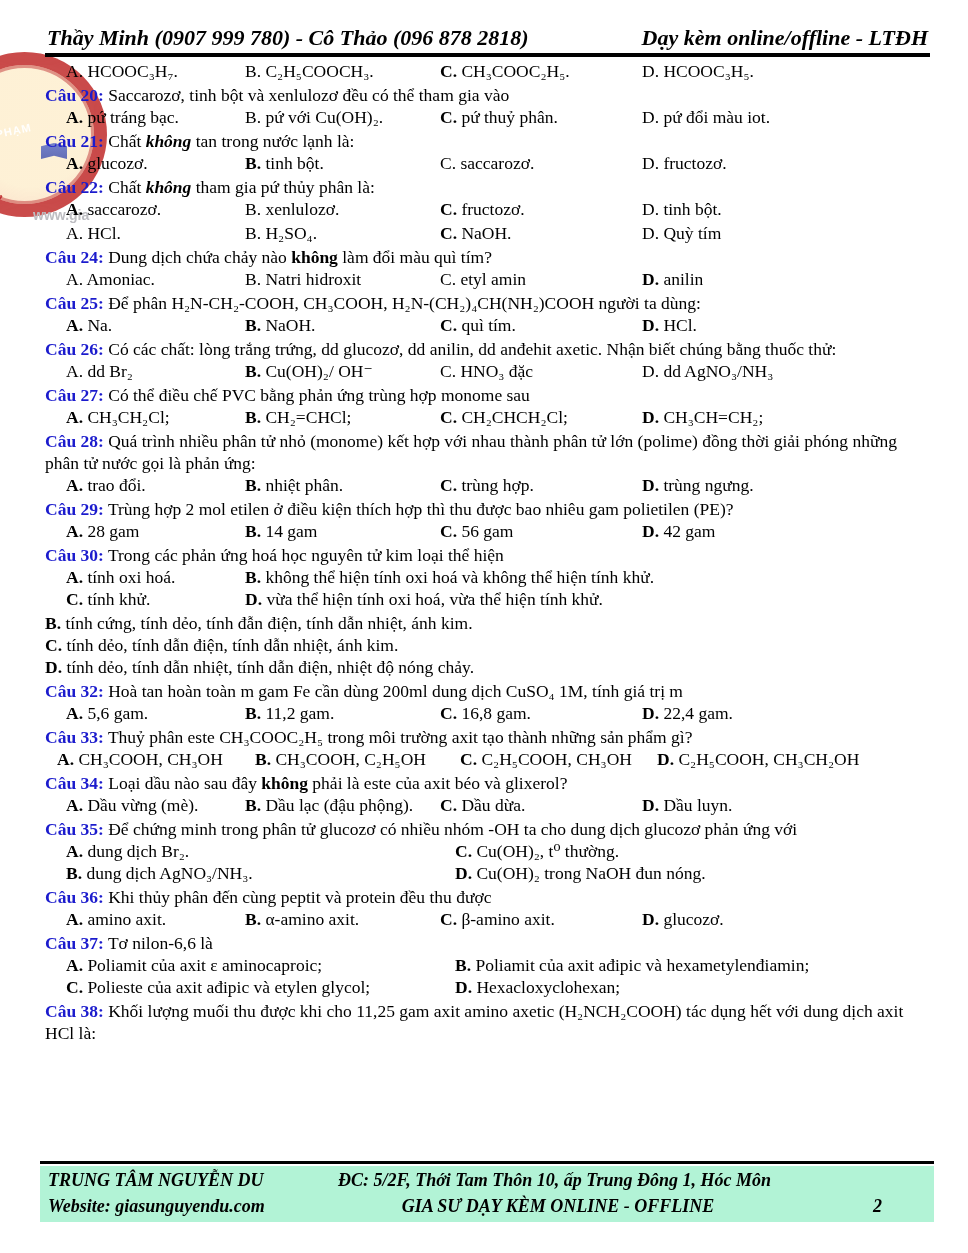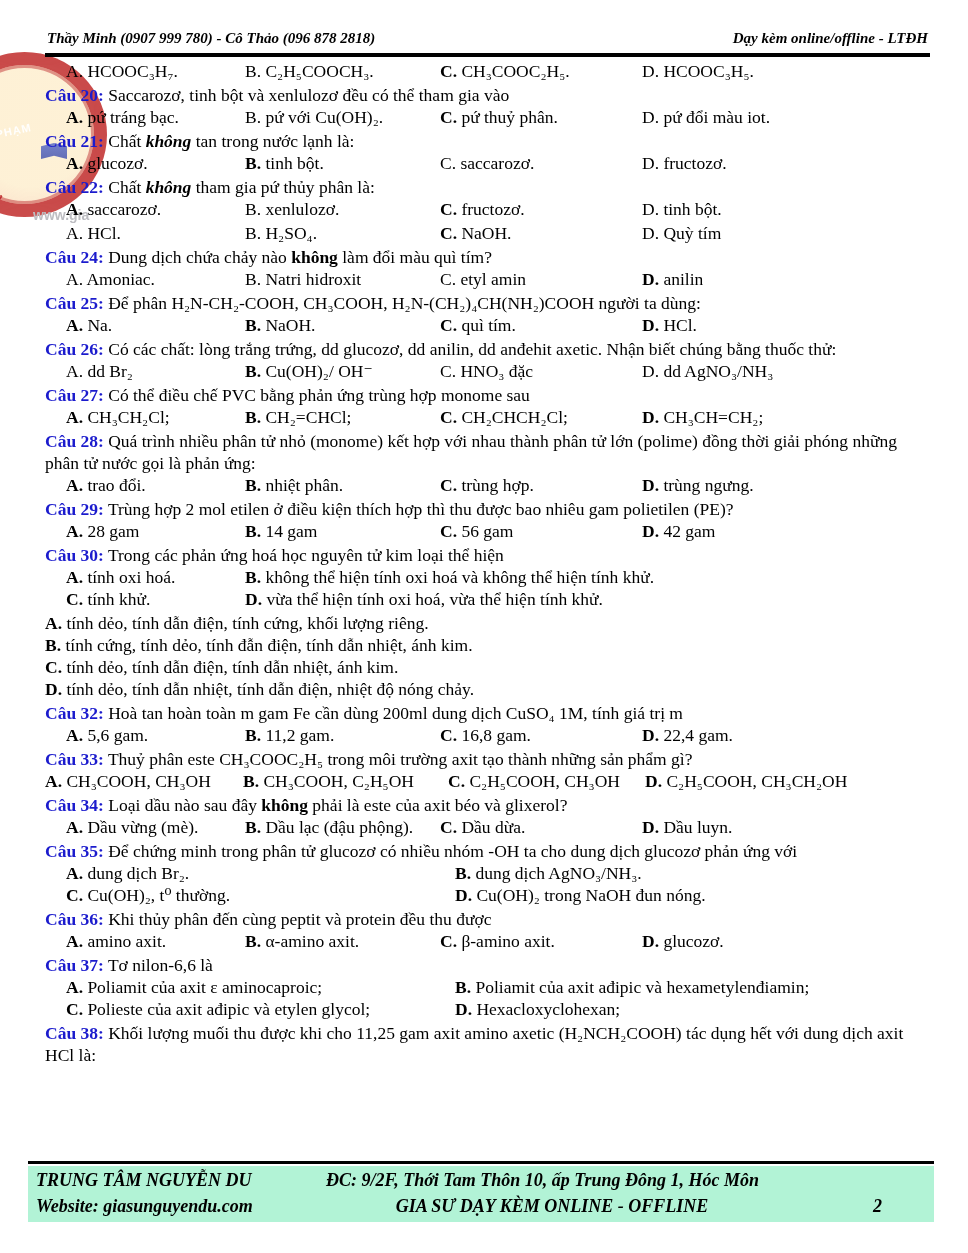--- a/index.html
+++ b/index.html
@@ -11,40 +11,40 @@
   html,body{margin:0;padding:0;}
   body{
     width:968px;height:1253px;position:relative;overflow:hidden;
     background:#ffffff;color:#000;
     font-family:"Liberation Serif","DejaVu Serif",serif;
     font-size:17.5px;
   }
   .page{position:relative;z-index:1;padding:26px 38px 0 45px;}
   
   .header{display:flex;justify-content:space-between;align-items:flex-end;
-    font-weight:bold;font-style:italic;font-size:15px;padding:0 2px 3px 2px;line-height:24px;}
+    font-weight:bold;font-style:italic;font-size:22px;padding:0 2px 3px 2px;line-height:24px;}
   .header-rule{height:2px;border-top:3px solid #000;border-bottom:1px solid #000;margin-bottom:3px;}
   
   .q{margin:0 0 2px 0;}
   .q-line{line-height:22px;}
   .q-label{color:var(--accent,#1b1bcd);font-weight:bold;}
   .seg-bi{font-weight:bold;font-style:italic;}
   .seg-b{font-weight:bold;}
   .opts{display:grid;margin-left:21px;line-height:22px;}
   .opts.c4 {grid-template-columns:179px 195px 202px auto;}
   .opts.c2w{grid-template-columns:389px auto;}
   .opts.c2n{grid-template-columns:179px auto;}
-  .opts.flush4{margin-left:0;grid-template-columns:198px 205px 197px auto;}
+  .opts.flush4{margin-left:12px;grid-template-columns:198px 205px 197px auto;}
   .opts.rows{display:block;margin-left:0;}
   .opt{white-space:nowrap;overflow:visible;}
   .opts.rows .opt{display:block;}
   .k{font-weight:normal;font-style:normal;}
   .k.bold{font-weight:bold;}
   
-  .footer{position:absolute;z-index:1;left:28px;right:34px;top:1161px;}
+  .footer{position:absolute;z-index:1;left:40px;right:34px;top:1161px;}
   .footer-rule{border-top:3px solid #000;margin-bottom:2px;}
   .footer-green{background:var(--footer-green,#b2f3d6);
     font-weight:bold;font-style:italic;font-size:18px;line-height:26px;
     padding:1px 6px 3px 8px;}
   .f-row{display:flex;align-items:baseline;}
   .f-cell-left{width:290px;flex:0 0 auto;}
   .f-cell-mid{flex:1 1 auto;}
   .f-row2 .f-cell-mid{text-align:center;}
   .f-cell-num{flex:0 0 auto;width:150px;text-align:left;padding-left:95px;font-style:italic;}
   
@@ -183,21 +183,20 @@
         <div class="q-line"><span class="q-label">Câu 30:</span> <span>Trong các phản ứng hoá học nguyên tử kim loại thể hiện</span></div>
         <div class="opts c2n">
           <span class="opt"><span class="k bold">A.</span> <span>tính oxi hoá.</span></span>
           <span class="opt"><span class="k bold">B.</span> <span>không thể hiện tính oxi hoá và không thể hiện tính khử.</span></span>
           <span class="opt"><span class="k bold">C.</span> <span>tính khử.</span></span>
           <span class="opt"><span class="k bold">D.</span> <span>vừa thể hiện tính oxi hoá, vừa thể hiện tính khử.</span></span>
         </div>
       </div>
       <div class="q">
         <div class="opts rows">
-          <div class="opt"><span class="k bold">A.</span> <span>tính dẻo, tính dẫn điện, tính cứng, khối lượng riêng.</span></div>
           <div class="opt"><span class="k bold">B.</span> <span>tính cứng, tính dẻo, tính đẫn điện, tính dẫn nhiệt, ánh kim.</span></div>
           <div class="opt"><span class="k bold">C.</span> <span>tính dẻo, tính dẫn điện, tính dẫn nhiệt, ánh kim.</span></div>
           <div class="opt"><span class="k bold">D.</span> <span>tính dẻo, tính dẫn nhiệt, tính dẫn điện, nhiệt độ nóng chảy.</span></div>
         </div>
       </div>
       <div class="q">
         <div class="q-line"><span class="q-label">Câu 32:</span> <span>Hoà tan hoàn toàn m gam Fe cần dùng 200ml dung dịch CuSO₄ 1M, tính giá trị m</span></div>
         <div class="opts c4">
           <span class="opt"><span class="k bold">A.</span> <span>5,6 gam.</span></span>
           <span class="opt"><span class="k bold">B.</span> <span>11,2 gam.</span></span>
@@ -220,22 +219,22 @@
           <span class="opt"><span class="k bold">A.</span> <span>Dầu vừng (mè).</span></span>
           <span class="opt"><span class="k bold">B.</span> <span>Dầu lạc (đậu phộng).</span></span>
           <span class="opt"><span class="k bold">C.</span> <span>Dầu dừa.</span></span>
           <span class="opt"><span class="k bold">D.</span> <span>Dầu luyn.</span></span>
         </div>
       </div>
       <div class="q">
         <div class="q-line"><span class="q-label">Câu 35:</span> <span>Để chứng minh trong phân tử glucozơ có nhiều nhóm -OH ta cho dung dịch glucozơ phản ứng với</span></div>
         <div class="opts c2w">
           <span class="opt"><span class="k bold">A.</span> <span>dung dịch Br₂.</span></span>
+          <span class="opt"><span class="k bold">C.</span> <span>Cu(OH)₂, t⁰ thường.</span></span>
           <span class="opt"><span class="k bold">B.</span> <span>dung dịch AgNO₃/NH₃.</span></span>
-          <span class="opt"><span class="k bold">C.</span> <span>Cu(OH)₂, t⁰ thường.</span></span>
           <span class="opt"><span class="k bold">D.</span> <span>Cu(OH)₂ trong NaOH đun nóng.</span></span>
         </div>
       </div>
       <div class="q">
         <div class="q-line"><span class="q-label">Câu 36:</span> <span>Khi thủy phân đến cùng peptit và protein đều thu được</span></div>
         <div class="opts c4">
           <span class="opt"><span class="k bold">A.</span> <span>amino axit.</span></span>
           <span class="opt"><span class="k bold">B.</span> <span>α-amino axit.</span></span>
           <span class="opt"><span class="k bold">C.</span> <span>β-amino axit.</span></span>
           <span class="opt"><span class="k bold">D.</span> <span>glucozơ.</span></span>
@@ -254,21 +253,21 @@
         <div class="q-line"><span class="q-label">Câu 38:</span> <span>Khối lượng muối thu được khi cho 11,25 gam axit amino axetic (H₂NCH₂COOH) tác dụng hết với dung dịch axit HCl là:</span></div>
       </div>
     </div>
 </div>
 
 <div class="footer">
   <div class="footer-rule"></div>
   <div class="footer-green">
     <div class="f-row f-row1">
       <span class="f-cell-left">TRUNG TÂM NGUYỄN DU</span>
-      <span class="f-cell-mid">ĐC: 9/2F, Thới Tam Thôn 10, ấp Trung Đông 1, Hóc Môn</span>
+      <span class="f-cell-mid">ĐC: 5/2F, Thới Tam Thôn 10, ấp Trung Đông 1, Hóc Môn</span>
     </div>
     <div class="f-row f-row2">
       <span class="f-cell-left">Website: giasunguyendu.com</span>
       <span class="f-cell-mid">GIA SƯ DẠY KÈM ONLINE - OFFLINE</span>
       <span class="f-cell-num">2</span>
     </div>
   </div>
 </div>
 
 </body></html>

